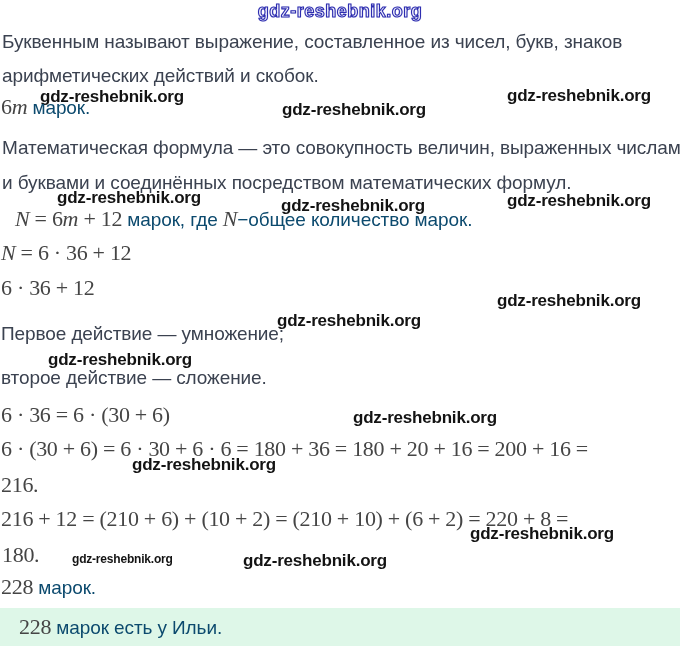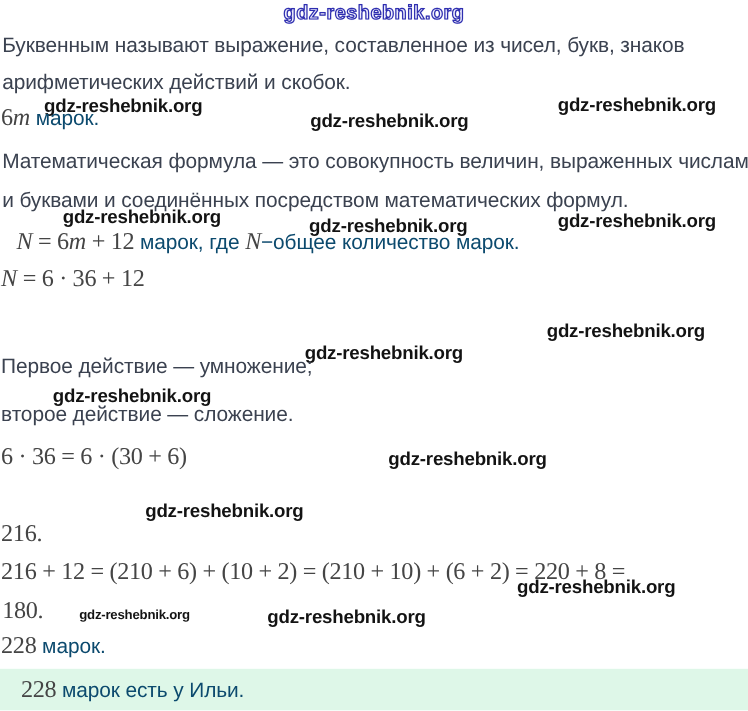--- a/index.html
+++ b/index.html
@@ -104,34 +104,36 @@
   <span class="wm" style="left:507px; top:192px;">gdz-reshebnik.org</span>
 
   <div class="line math" style="left:15px; top:208px;">
     <span class="var">N</span><span> = 6</span><span class="var">m</span><span> + 12</span><span class="sans-seg"> марок, где </span><span class="var">N</span><span class="sans-seg">−общее количество марок.</span>
   </div>
 
   <div class="line math" style="left:1px; top:242px;">
     <span class="var">N</span><span> = 6 · 36 + 12</span>
   </div>
 
+  <div class="line math" style="left:1px; top:277px;">6 · 36 + 12</div>
 
   <span class="wm" style="left:497px; top:292px;">gdz-reshebnik.org</span>
   <span class="wm" style="left:277px; top:312px;">gdz-reshebnik.org</span>
 
   <div class="line sans" style="left:1px; top:324px;">Первое действие — умножение;</div>
 
   <span class="wm" style="left:48px; top:351px;">gdz-reshebnik.org</span>
 
   <div class="line sans" style="left:1px; top:368px;">второе действие — сложение.</div>
 
   <div class="line math" style="left:1px; top:404px;">6 · 36 = 6 · (30 + 6)</div>
 
   <span class="wm" style="left:353px; top:409px;">gdz-reshebnik.org</span>
 
+  <div class="line math" style="left:1px; top:438px;">6 · (30 + 6) = 6 · 30 + 6 · 6 = 180 + 36 = 180 + 20 + 16 = 200 + 16 =</div>
 
   <span class="wm" style="left:132px; top:456px;">gdz-reshebnik.org</span>
 
   <div class="line math" style="left:1px; top:474px;">216.</div>
 
   <div class="line math" style="left:1px; top:508px;">216 + 12 = (210 + 6) + (10 + 2) = (210 + 10) + (6 + 2) = 220 + 8 =</div>
 
   <span class="wm" style="left:470px; top:525px;">gdz-reshebnik.org</span>
 
   <div class="line math" style="left:2px; top:544px;">180.</div>

